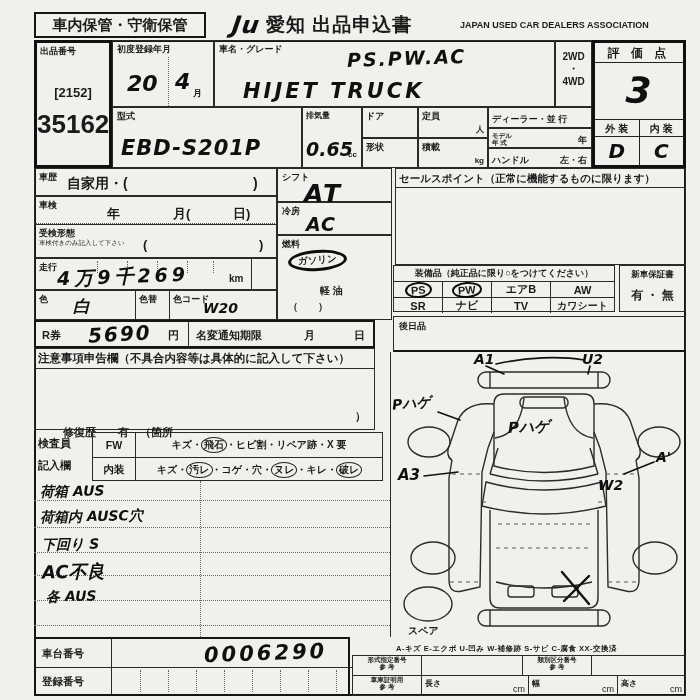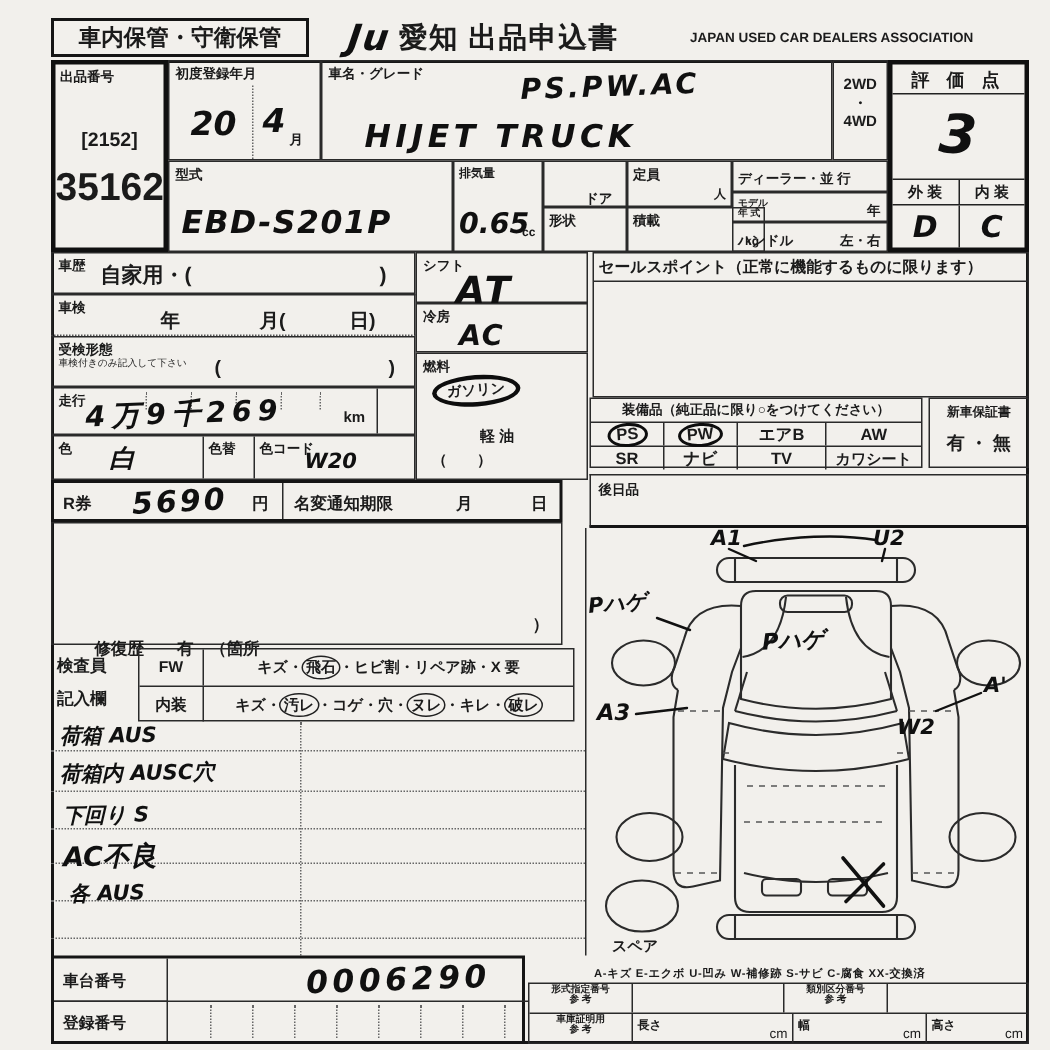--- a/index.html
+++ b/index.html
@@ -91,30 +91,30 @@
     <div class="lab" style="position:absolute;left:4px;top:2px;">型式</div>
     <span class="hw abs" style="left:8px;top:30px;font-size:21px;letter-spacing:1px;">EBD-S201P</span>
   </div>
   <div class="abs b1" style="left:302px;top:107px;width:60px;height:61px;">
     <div class="lab8" style="position:absolute;left:3px;top:2px;">排気量</div>
     <span class="hw abs" style="left:3px;top:32px;font-size:19px;">0.65</span>
     <span class="lab8 abs" style="left:45px;top:42px;">cc</span>
   </div>
 
   <div class="abs b1" style="left:362px;top:107px;width:56px;height:31px;">
-    <div class="lab" style="position:absolute;left:3px;top:18px;margin-left:24px;">ドア</div>
+    <div class="lab" style="position:absolute;left:3px;top:2px;">ドア</div>
   </div>
   <div class="abs b1" style="left:418px;top:107px;width:70px;height:31px;">
     <div class="lab" style="position:absolute;left:3px;top:2px;">定員</div>
     <div class="lab8" style="position:absolute;right:3px;bottom:2px;">人</div>
   </div>
   <div class="abs b1" style="left:362px;top:138px;width:56px;height:30px;">
     <div class="lab" style="position:absolute;left:3px;top:2px;">形状</div>
   </div>
-  <div class="abs b1" style="left:418px;top:138px;width:92px;height:30px;">
+  <div class="abs b1" style="left:418px;top:138px;width:70px;height:30px;">
     <div class="lab" style="position:absolute;left:3px;top:2px;">積載</div>
     <div class="lab8" style="position:absolute;right:3px;bottom:2px;">kg</div>
   </div>
 
   <div class="abs b1" style="left:488px;top:107px;width:104px;height:21px;">
     <div class="lab" style="position:absolute;left:3px;top:5px;">ディーラー・並 行</div>
   </div>
   <div class="abs b1" style="left:488px;top:128px;width:104px;height:20px;">
     <div class="lab65" style="position:absolute;left:3px;top:3px;">
       <div>モデル</div>
@@ -221,20 +221,22 @@
     <div class="abs bold" style="left:6px;top:6px;font-size:11px;">R券</div>
     <span class="hw abs" style="left:52px;top:2px;font-size:20px;letter-spacing:2px;transform:rotate(-3deg);">5690</span>
     <div class="abs bold" style="left:132px;top:6px;font-size:11px;">円</div>
     <div class="abs" style="left:152px;top:0;height:24px;border-left:1px solid #2a2a2a;"></div>
     <div class="abs bold" style="left:160px;top:6px;font-size:11px;">名変通知期限</div>
     <div class="abs bold" style="left:268px;top:6px;font-size:11px;">月</div>
     <div class="abs bold" style="left:318px;top:6px;font-size:11px;">日</div>
   </div>
 
   <div class="abs b1" style="left:34px;top:348px;width:341px;height:82px;">
+    <div style="border-bottom:1px solid #2a2a2a;height:19px;font-size:11.5px;font-weight:bold;
+                line-height:19px;padding-left:3px;white-space:nowrap;overflow:hidden;">注意事項申告欄（不具合内容等は具体的に記入して下さい）</div>
     <div class="abs bold" style="left:28px;top:76px;font-size:11px;">修復歴　　有　（箇所</div>
     <div class="abs bold" style="left:320px;top:60px;font-size:11px;">）</div>
   </div>
 
   <div class="abs bold" style="left:38px;top:436px;font-size:11px;">検査員</div>
   <div class="abs bold" style="left:38px;top:458px;font-size:11px;">記入欄</div>
   <div class="abs b1" style="left:92px;top:432px;width:291px;height:49px;">
     <div style="display:flex;height:24px;border-bottom:1px solid #2a2a2a;">
       <div class="ctr" style="width:42px;border-right:1px solid #2a2a2a;font-size:10.5px;font-weight:bold;">FW</div>
       <div class="ctr nowrap" style="flex:1;font-size:10px;font-weight:bold;">

